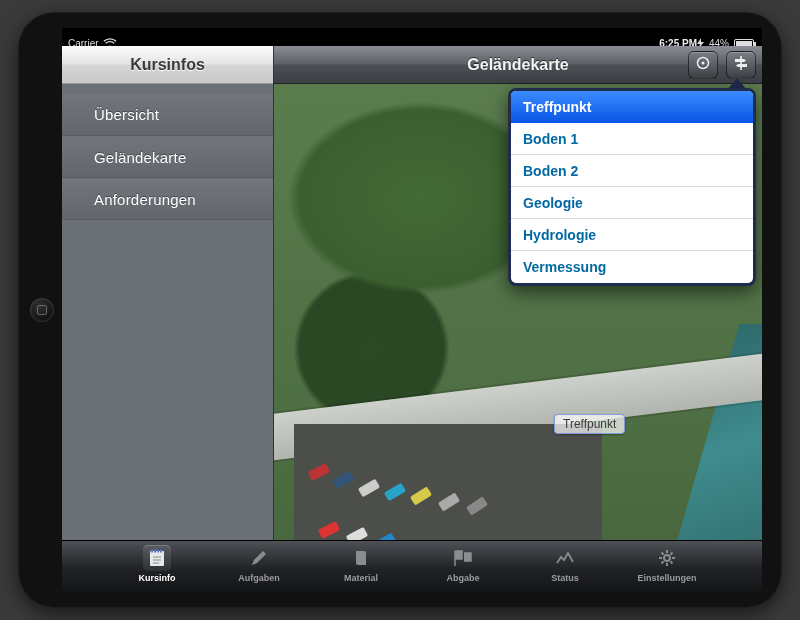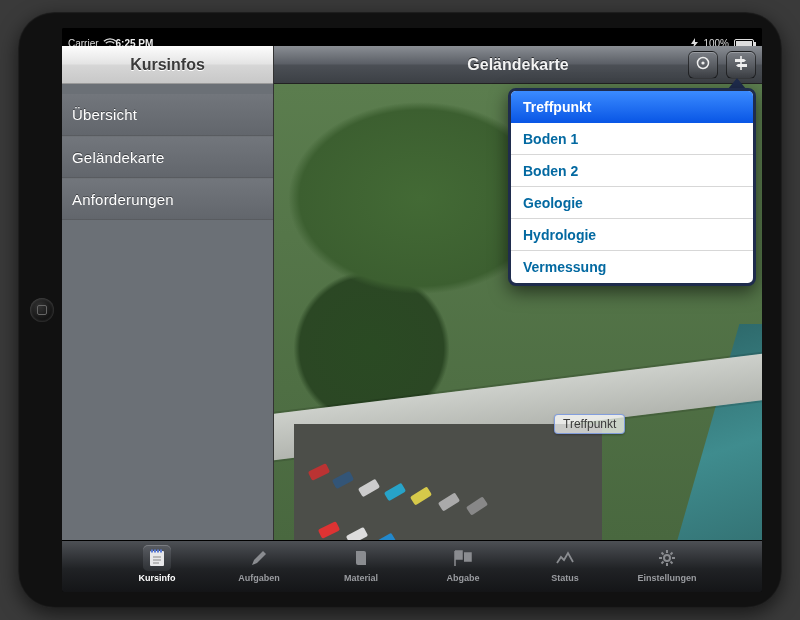--- a/index.html
+++ b/index.html
@@ -19,36 +19,36 @@
   .home-btn::after { content:""; width:8px; height:8px; border:1px solid #666; border-radius:2px; }
   .screen {
     position: relative; width: 700px; height: 564px; background:#000; border-radius: 2px; overflow: hidden;
   }
   
   .status-bar {
     height: 31px; background: #000; color: #ddd; font-size: 10px;
     display: flex; align-items: center; justify-content: space-between; padding: 0 6px;
   }
   .status-left, .status-right { display:flex; align-items:center; gap:5px; }
-  .status-center { flex:1; text-align:left; font-weight:600; color:#eee; }
+  .status-center { flex:1; text-align:right; font-weight:600; color:#eee; }
   .wifi-icon, .batt { display:inline-block; }
   .wifi-icon svg, .batt svg { display:block; }
   
   .app { position:absolute; top:18px; left:0; right:0; bottom:0; display:flex; flex-direction:column; }
   .app-body { flex:1; display:flex; position:relative; }
   
   .sidebar { width: 212px; background:#6b7076; display:flex; flex-direction:column; border-right:1px solid #333; }
   .sidebar-header {
     height: 38px; background: linear-gradient(#fdfdfd,#e4e4e4 48%,#d6d6d6 52%,#c8c8c8);
     border-bottom:1px solid #9a9a9a; display:flex; align-items:center; justify-content:center;
     font-weight:700; font-size:16px; color:#3a3a3a; text-shadow:0 1px 0 #fff;
   }
   .sidebar-list { padding-top: 10px; }
   .sidebar-item {
-    height: 42px; display:flex; align-items:center; padding:0 10px;
+    height: 42px; display:flex; align-items:center; padding:0 32px;
     color:#fff; font-size:15px; letter-spacing:.2px;
     border-bottom:1px solid rgba(0,0,0,.22); border-top:1px solid rgba(255,255,255,.08);
     background: linear-gradient(#72767c,#62666c);
     text-shadow: 0 -1px 0 rgba(0,0,0,.4);
   }
   .sidebar-item:first-child{ border-top:none; }
   
   .main { flex:1; position:relative; overflow:hidden; background:#5a7a4e; }
   .main-header {
     position:relative; height:38px;
@@ -155,21 +155,21 @@
             </svg>
         </span>
       </div>
       <div class="status-center">6:25 PM</div>
       <div class="status-right">
         <span>
           <svg width="7" height="10" viewBox="0 0 7 10">
               <path d="M4 0L0 6h3l-1 4 5-6H4l0-4z" fill="#ddd"></path>
             </svg>
         </span>
-        <span>100%</span>
+        <span>44%</span>
         <span class="batt">
           <svg width="22" height="10" viewBox="0 0 22 10">
               <rect x="0.5" y="0.5" width="19" height="9" rx="1.5" fill="none" stroke="#ddd"></rect>
               <rect x="2" y="2" width="16" height="6" fill="#ddd"></rect>
               <rect x="20" y="3" width="2" height="4" fill="#ddd"></rect>
             </svg>
         </span>
       </div>
     </div>
 

